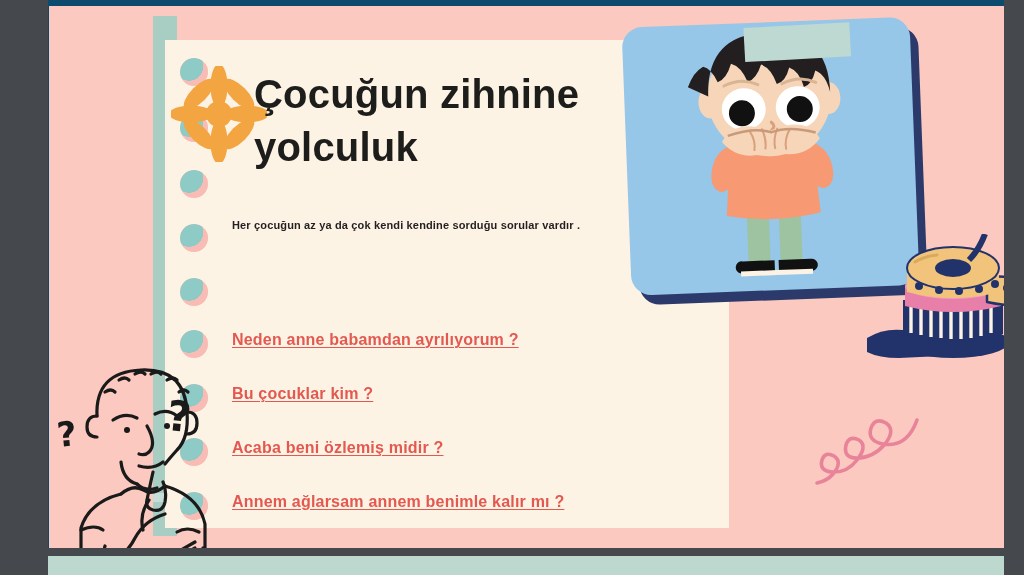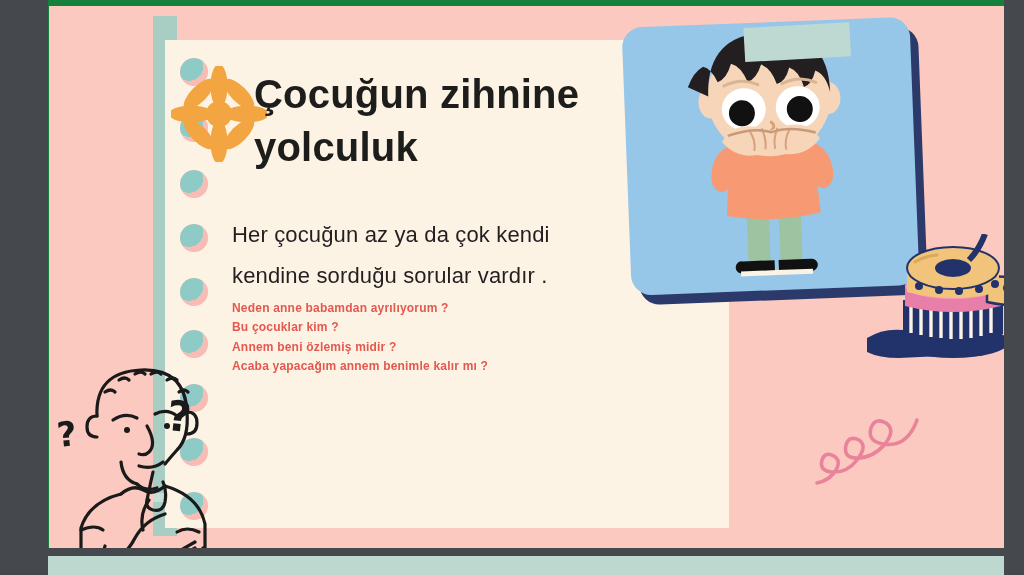--- a/index.html
+++ b/index.html
@@ -1,21 +1,21 @@
 <!DOCTYPE html>
 <html><head>
 <meta charset="utf-8">
 <style>
   * { margin:0; padding:0; box-sizing:border-box; }
   html,body{
     width:1024px; height:575px; overflow:hidden;
     background:#4a4f54;
     font-family:"Liberation Sans", sans-serif;
   }
-  #screen{ position:relative; width:1024px; height:575px; background:#15803d; }
+  #screen{ position:relative; width:1024px; height:575px; background:#0c4a6e; }
 
   
   .chrome-left{ position:absolute; left:0; top:0; width:48px; height:575px; background:#45494e; }
   .chrome-right{ position:absolute; left:1004px; top:0; width:20px; height:575px; background:#45494e; }
   .chrome-bottom-strip{ position:absolute; left:0; top:548px; width:1024px; height:8px; background:#45494e; }
   .filmstrip{ position:absolute; left:48px; top:556px; width:956px; height:19px; background:#bdd8cf; }
   .filmstrip-edge{ position:absolute; left:1004px; top:556px; width:20px; height:19px; background:#45494e; }
 
   
   .slide{
@@ -60,33 +60,35 @@
   .starburst{ position:absolute; left:122px; top:60px; width:96px; height:96px; }
 
   
   .title{
     position:absolute; left:205px; top:62px; width:400px;
     font-size:40px; line-height:1.32; color:#1d1d1b;
     font-weight:600; letter-spacing:0.2px;
   }
   .intro{
     position:absolute; left:183px; top:209px; width:360px;
-    font-size:22px; line-height:1.85; color:#231f20; font-weight:400;
+    font-size:11px; line-height:1.85; color:#231f20; font-weight:700;
     letter-spacing:0.15px;
   }
   .qlist{
     position:absolute; left:183px; top:293px; width:420px;
     list-style:none;
   }
   .qlist li{
-    font-size:12px; line-height:1.62; color:#e3584f; font-weight:600;
+    font-size:16px; line-height:1.62; color:#e3584f; font-weight:600;
     letter-spacing:0.2px;
+    text-decoration:underline;
     text-underline-offset:2px;
     text-decoration-thickness:1.3px;
     white-space:nowrap;
+    margin-top:28px;
   }
 
   
   .photo-wrap{
     position:absolute; left:578px; top:16px; width:300px; height:290px;
     transform:rotate(-2.2deg);
   }
   .photo-shadow{
     position:absolute; left:8px; top:10px; width:288px; height:268px;
     background:#2b3a6b; border-radius:20px;
@@ -164,22 +166,22 @@
       </g>
     </svg>
 
     <div class="title">Çocuğun zihnine yolculuk</div>
 
     <div class="intro">Her çocuğun az ya da çok kendi kendine sorduğu sorular vardır .</div>
 
     <ul class="qlist">
       <li>Neden anne babamdan ayrılıyorum ?</li>
       <li>Bu çocuklar kim ?</li>
-      <li>Annem beni özlemiş midir ?</li>
-      <li>Acaba yapacağım annem benimle kalır mı ?</li>
+      <li>Acaba beni özlemiş midir ?</li>
+      <li>Annem ağlarsam annem benimle kalır mı ?</li>
     </ul>
 
     <div class="photo-wrap">
       <div class="photo-shadow"></div>
       <div class="photo-card">
         <svg viewBox="0 0 288 268" width="288" height="268">
 
           <rect x="118" y="182" width="22" height="62" fill="#9dc3a0"></rect>
           <rect x="150" y="182" width="22" height="62" fill="#9dc3a0"></rect>
 

